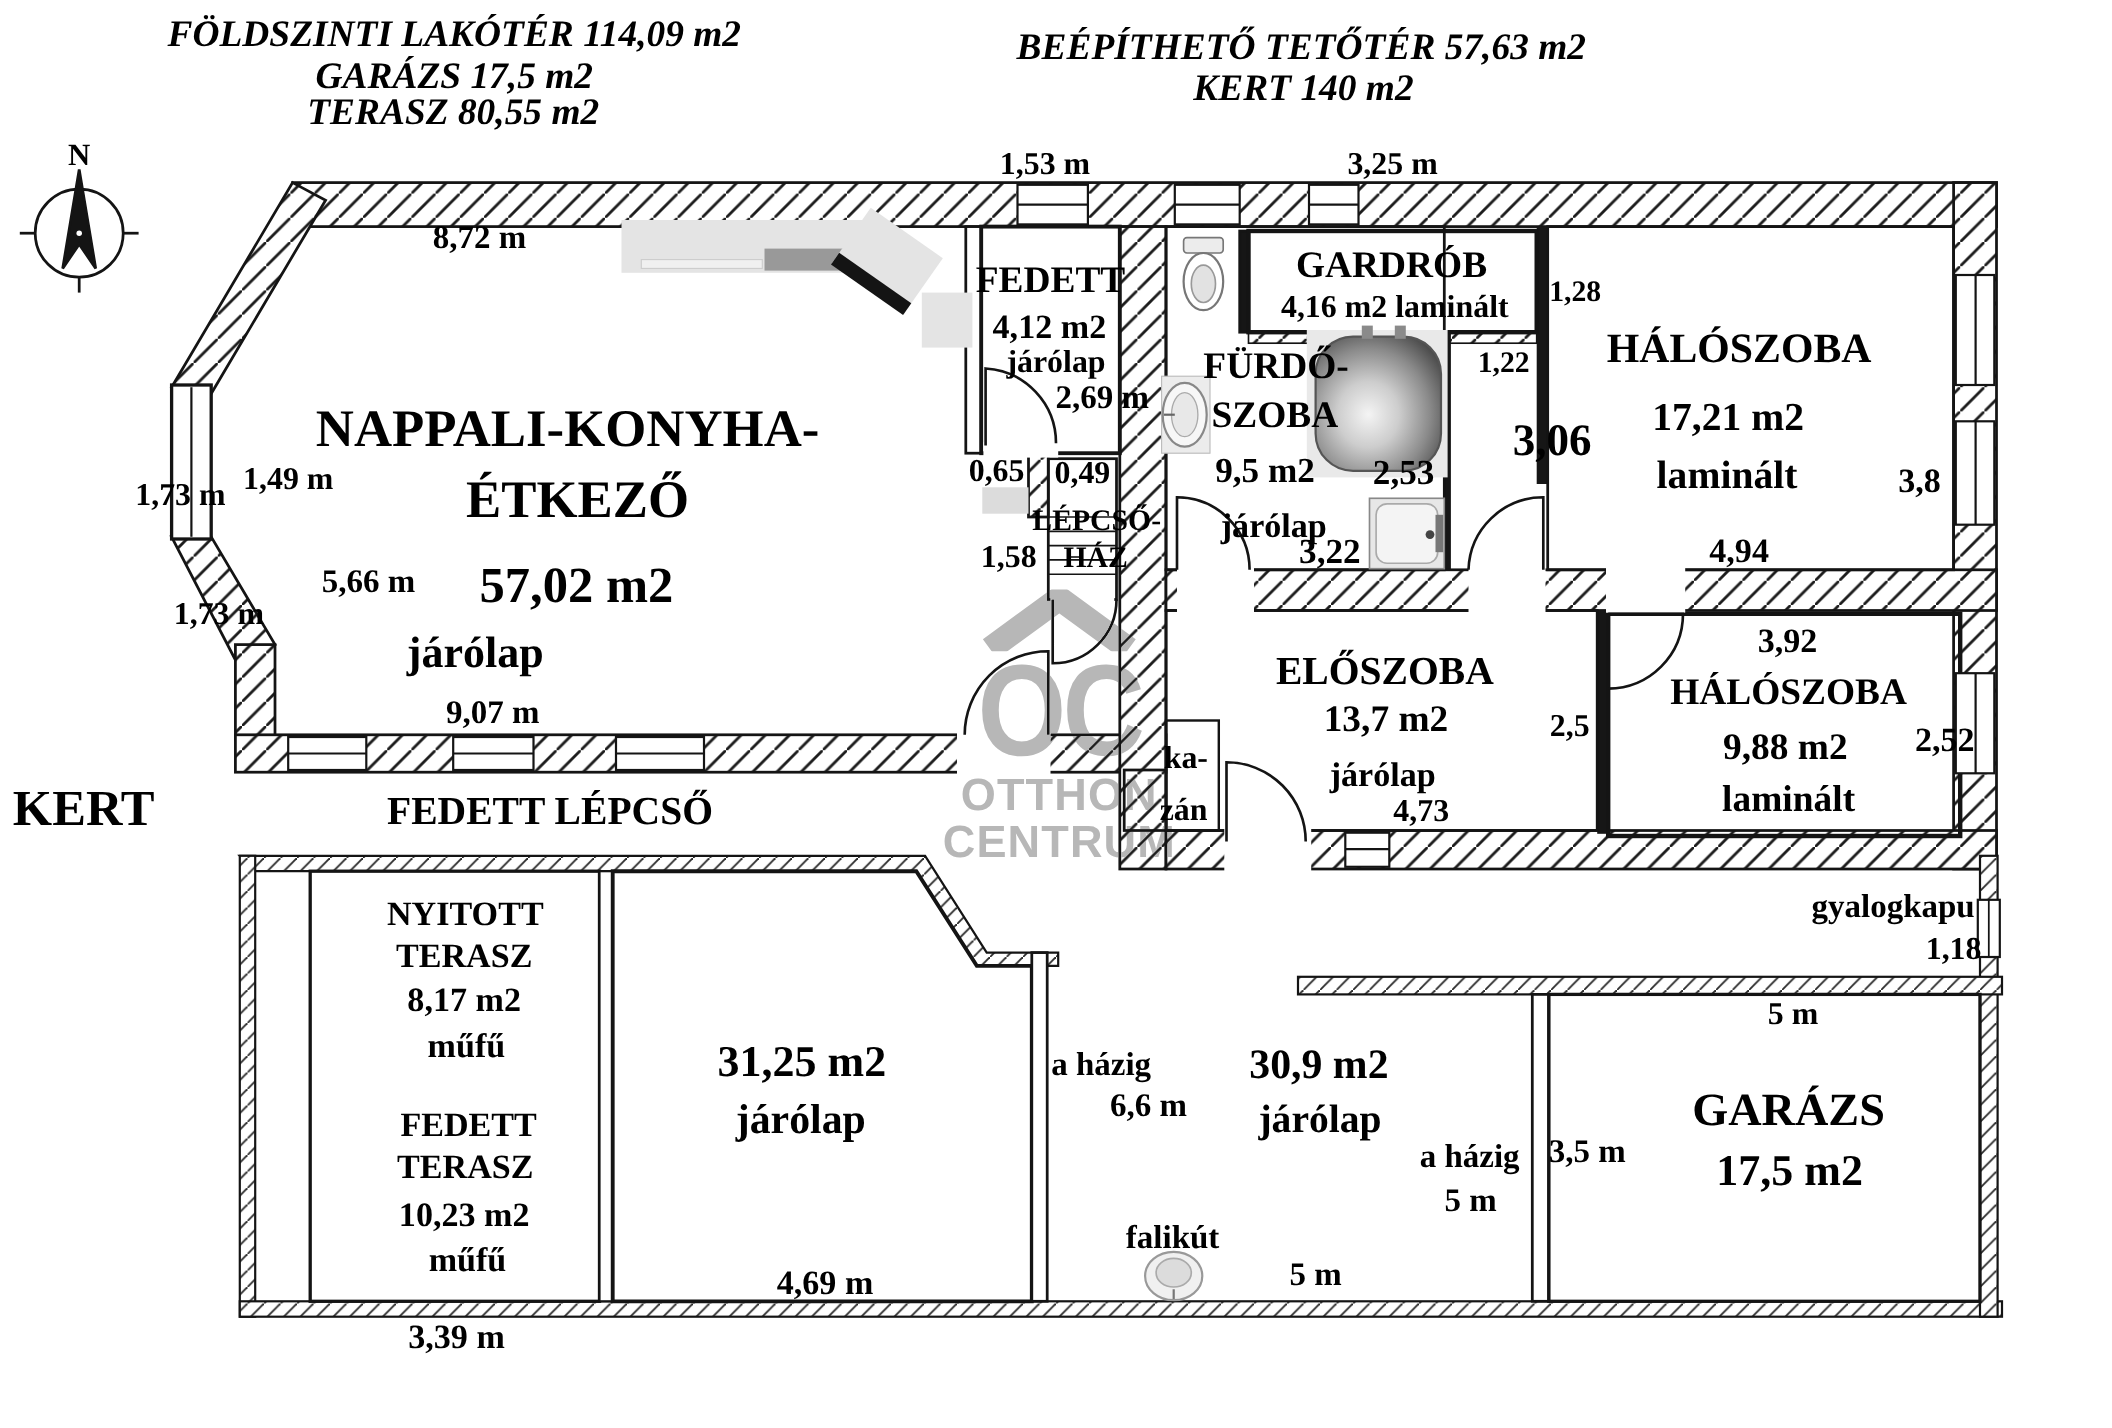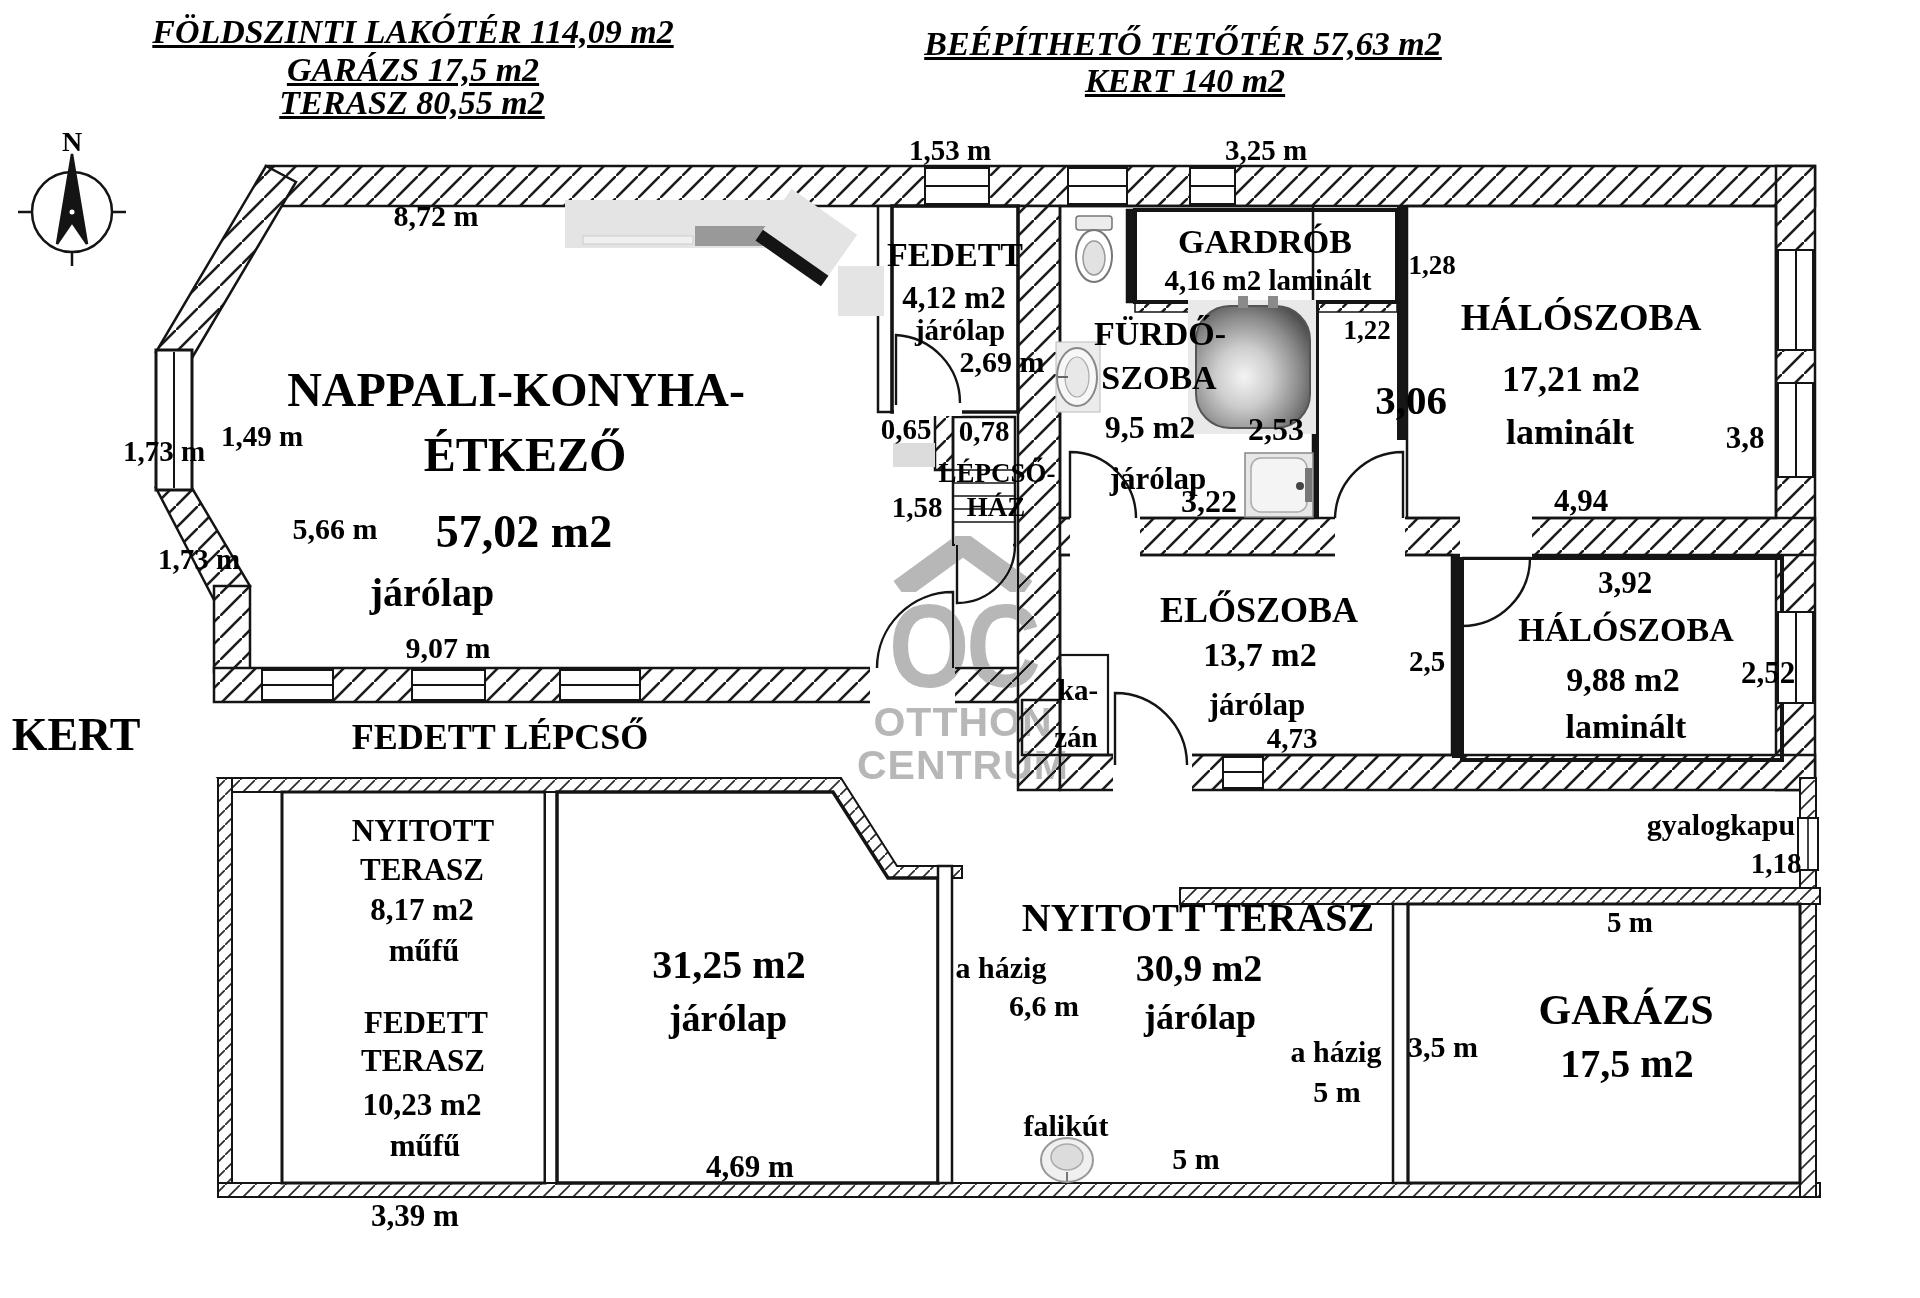--- a/index.html
+++ b/index.html
@@ -1,20 +1,20 @@
 <!DOCTYPE html>
 <html><head>
 <meta charset="utf-8">
 <style>
   html,body{margin:0;padding:0;background:#fff;}
   .stage{position:relative;width:1920px;height:1298px;background:#fff;overflow:hidden;
          font-family:"Liberation Serif",serif;color:#000;}
   .plan-svg{position:absolute;left:0;top:0;}
   .lbl{position:absolute;transform:translate(-50%,-50%);font-weight:700;white-space:nowrap;line-height:1;}
-  .it{font-style:italic;text-decoration:underline;}
+  .it{font-style:italic;}
   .watermark{position:absolute;left:963px;top:536px;transform:translateX(-50%);text-align:center;
              color:#b7b7b7;mix-blend-mode:darken;font-family:"Liberation Sans",sans-serif;font-weight:700;}
   .wm-roof{display:block;margin:0 auto;}
   .wm-logo{font-size:118px;line-height:.92;letter-spacing:-4px;transform:scaleX(.88);}
   .wm-line{font-size:41px;line-height:1.06;letter-spacing:1px;}
 </style>
 </head>
 <body>
 
 <div class="stage">
@@ -225,21 +225,21 @@
 <div class="lbl" style="left:164px;top:451px;font-size:29px">1,73 m</div>
 <div class="lbl" style="left:262px;top:436px;font-size:29px">1,49 m</div>
 <div class="lbl" style="left:199px;top:559px;font-size:29px">1,73 m</div>
 
 <div class="lbl" style="left:950px;top:150px;font-size:29px">1,53 m</div>
 <div class="lbl" style="left:955px;top:255px;font-size:34px">FEDETT</div>
 <div class="lbl" style="left:954px;top:297px;font-size:31px">4,12 m2</div>
 <div class="lbl" style="left:960px;top:330px;font-size:29px">járólap</div>
 <div class="lbl" style="left:1002px;top:362px;font-size:30px">2,69 m</div>
 <div class="lbl" style="left:906px;top:429px;font-size:29px">0,65</div>
-<div class="lbl" style="left:984px;top:431px;font-size:29px">0,78</div>
+<div class="lbl" style="left:984px;top:431px;font-size:29px">0,49</div>
 <div class="lbl" style="left:997px;top:473px;font-size:27px">LÉPCSŐ-</div>
 <div class="lbl" style="left:996px;top:507px;font-size:27px">HÁZ</div>
 <div class="lbl" style="left:917px;top:507px;font-size:29px">1,58</div>
 
 <div class="lbl" style="left:1160px;top:334px;font-size:34px">FÜRDŐ-</div>
 <div class="lbl" style="left:1159px;top:378px;font-size:34px">SZOBA</div>
 <div class="lbl" style="left:1150px;top:427px;font-size:32px">9,5 m2</div>
 <div class="lbl" style="left:1158px;top:478px;font-size:31px">járólap</div>
 <div class="lbl" style="left:1276px;top:429px;font-size:32px">2,53</div>
 <div class="lbl" style="left:1209px;top:501px;font-size:32px">3,22</div>
@@ -283,21 +283,20 @@
 <div class="lbl" style="left:426px;top:1022px;font-size:31px">FEDETT</div>
 <div class="lbl" style="left:423px;top:1060px;font-size:31px">TERASZ</div>
 <div class="lbl" style="left:422px;top:1104px;font-size:31px">10,23 m2</div>
 <div class="lbl" style="left:425px;top:1145px;font-size:31px">műfű</div>
 <div class="lbl" style="left:415px;top:1215px;font-size:31px">3,39 m</div>
 
 <div class="lbl" style="left:729px;top:965px;font-size:40px">31,25 m2</div>
 <div class="lbl" style="left:728px;top:1018px;font-size:38px">járólap</div>
 <div class="lbl" style="left:750px;top:1166px;font-size:31px">4,69 m</div>
 
-<div class="lbl" style="left:1198px;top:918px;font-size:40px">NYITOTT TERASZ</div>
 <div class="lbl" style="left:1199px;top:968px;font-size:38px">30,9 m2</div>
 <div class="lbl" style="left:1200px;top:1017px;font-size:36px">járólap</div>
 <div class="lbl" style="left:1001px;top:968px;font-size:30px">a házig</div>
 <div class="lbl" style="left:1044px;top:1006px;font-size:30px">6,6 m</div>
 <div class="lbl" style="left:1336px;top:1052px;font-size:30px">a házig</div>
 <div class="lbl" style="left:1337px;top:1092px;font-size:30px">5 m</div>
 <div class="lbl" style="left:1066px;top:1126px;font-size:30px">falikút</div>
 <div class="lbl" style="left:1196px;top:1159px;font-size:30px">5 m</div>
 
 <div class="lbl" style="left:1630px;top:922px;font-size:29px">5 m</div>

